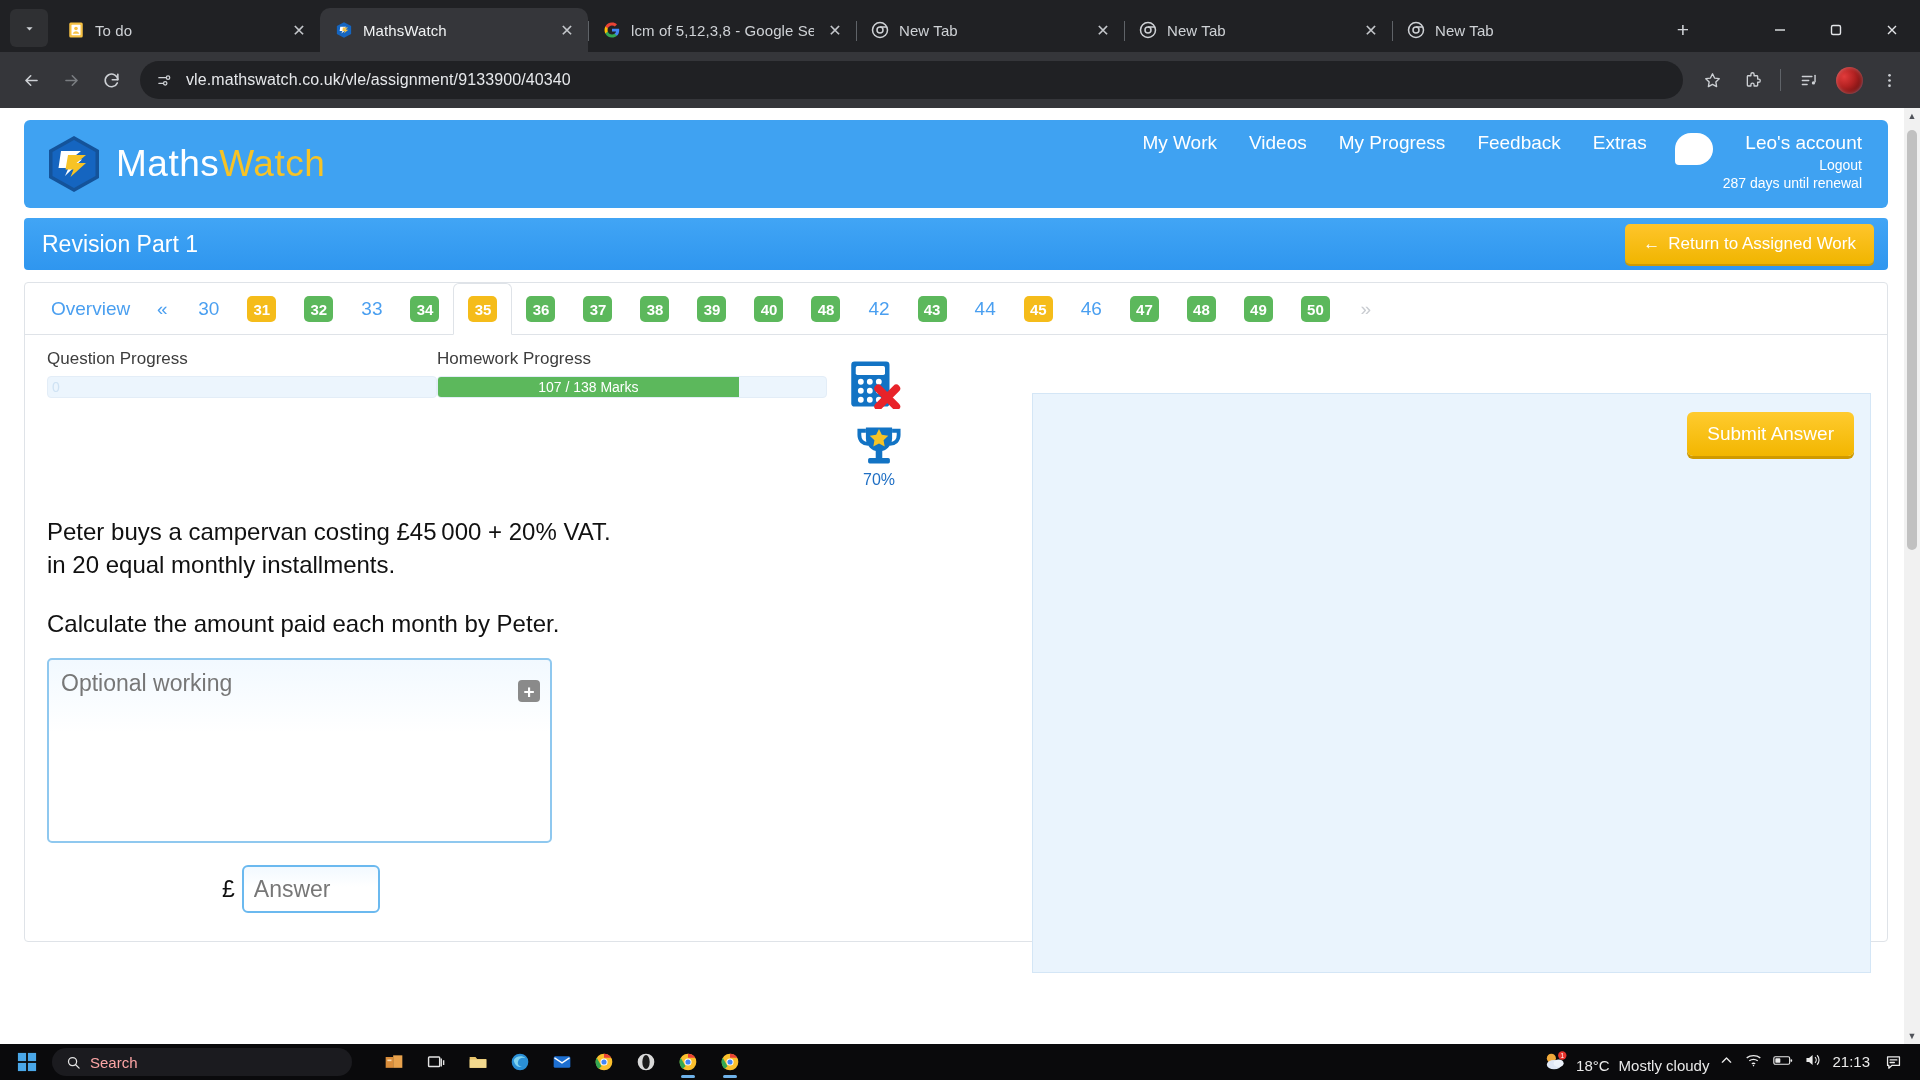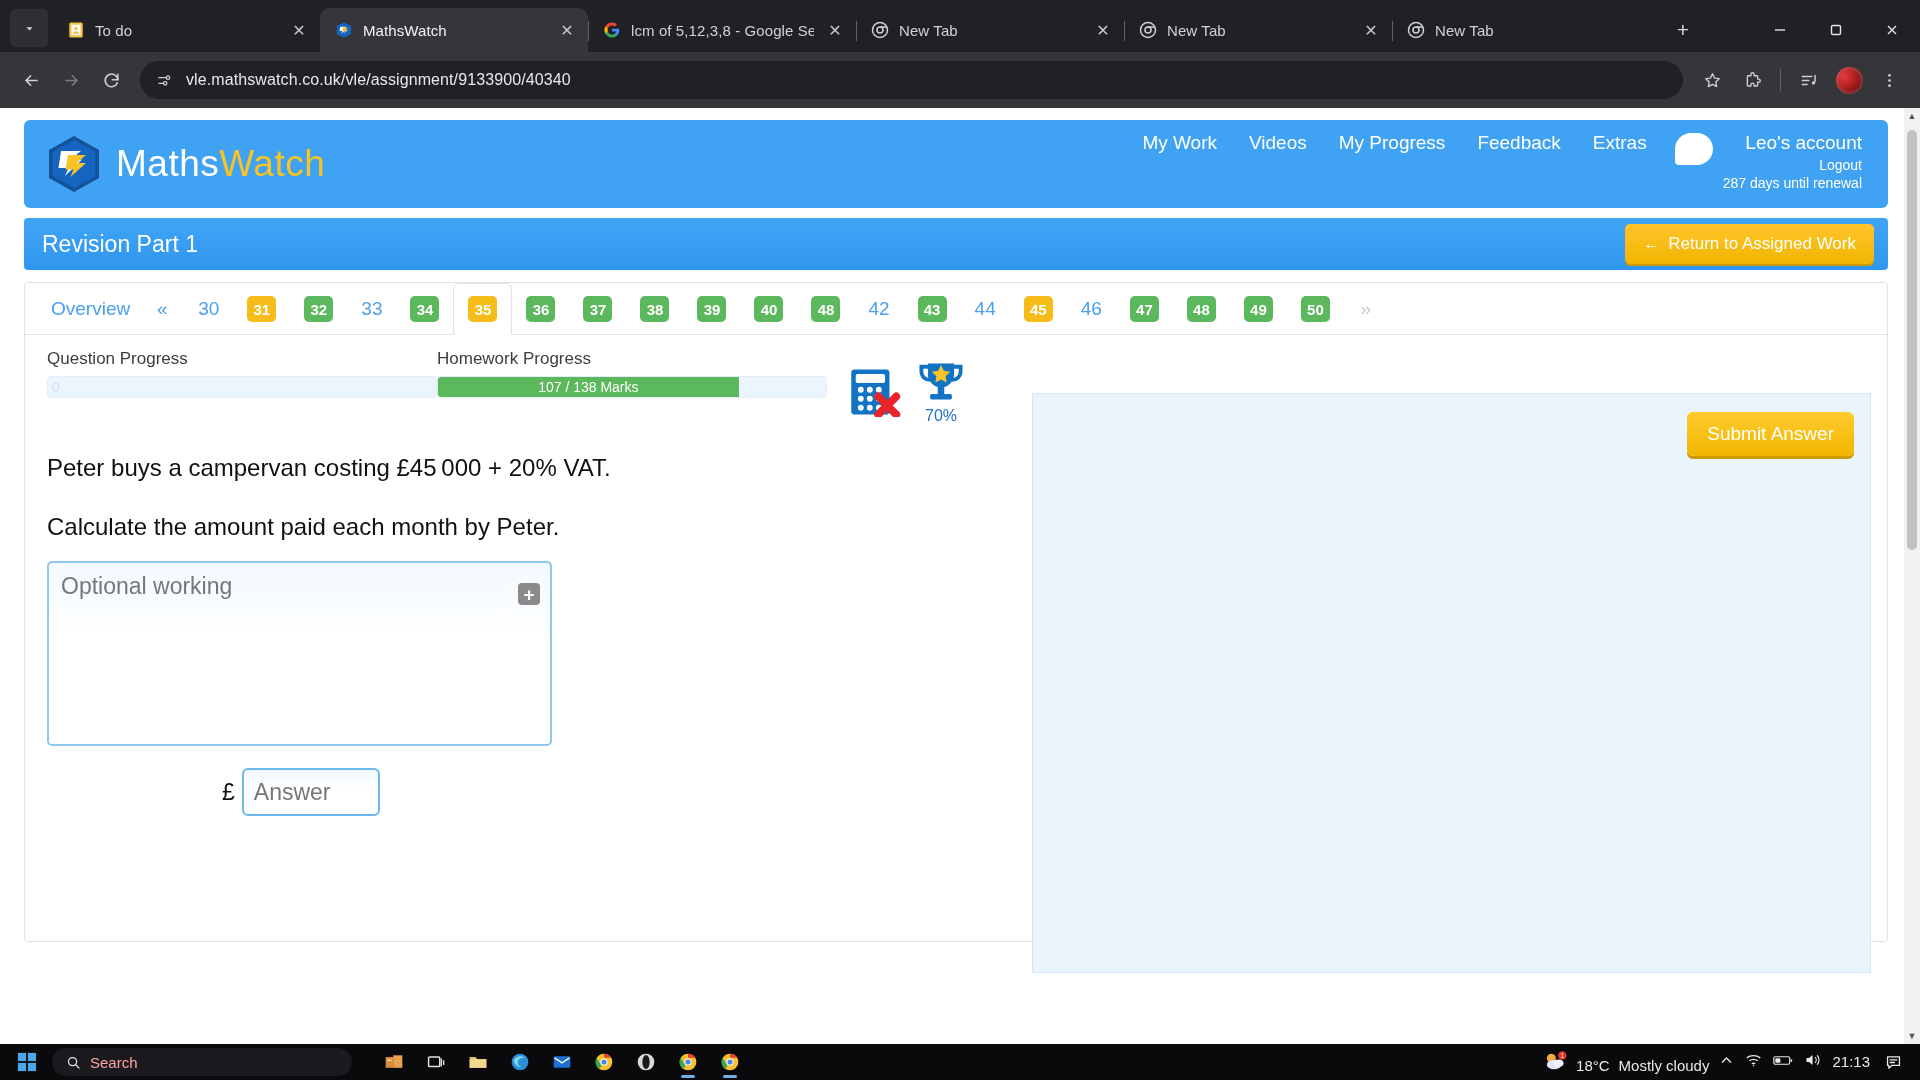--- a/index.html
+++ b/index.html
@@ -135,21 +135,21 @@
             position:relative; margin-left: 6px; margin-top: 44px; }
 
   .prog-row { display:flex; align-items:flex-start; gap: 0; }
   .prog-block { width: 390px; flex:0 0 auto; }
   .prog-label { font-size: 17px; color:#3d3d3d; margin-bottom: 7px; }
   .prog-track { height: 22px; border-radius: 4px; background:#ecf5fd; border:1px solid #e3edf7; position:relative; overflow:hidden; }
   .prog-fill { height:100%; background:#5cb85c; display:flex; align-items:center; justify-content:center;
                color:#fff; font-size:14px; white-space:nowrap; }
   .prog-zero { position:absolute; left:4px; top:2px; font-size:14px; color:#cfe2f3; }
 
-  .icons-block { display:flex; align-items:center; gap: 14px; padding-left: 22px; padding-top: 10px; }
+  .icons-block { display:flex; align-items:flex-end; gap: 14px; padding-left: 22px; padding-top: 10px; flex-direction: column; }
   .ic { display:flex; flex-direction:column; align-items:center; gap:2px; }
   .ic .pct { font-size: 16px; color:#1f6fc4; }
 
   .qtext { margin-top: 26px; font-size: 24px; line-height: 1.38; color:#111; }
   .qtext p { margin: 0; }
   .qtext .gap { height: 26px; }
 
   .working {
     margin-top: 18px; width: 505px; height: 185px; border: 2px solid #8fc8ef; border-radius: 5px;
     background: linear-gradient(#f2f9ff, #ffffff 40%); position: relative;
@@ -535,20 +535,21 @@
                     <rect x="12" y="32" width="20" height="5" rx="1.5" fill="#1273c4"></rect>
                     <path d="M22 5.5l2.6 5.3 5.9.8-4.3 4.1 1 5.8-5.2-2.7-5.2 2.7 1-5.8L13.5 11.6l5.9-.8z" fill="#f7c325"></path>
                   </svg>
                   <span class="pct">70%</span>
                 </div>
               </div>
             </div>
 
             <div class="qtext">
               <p>Peter buys a campervan costing £45 000 + 20% VAT.</p>
+              <p>in 20 equal monthly installments.</p>
               <div class="gap"></div>
               <p>Calculate the amount paid each month by Peter.</p>
             </div>
 
             <div class="working">
               <span class="ph">Optional working</span>
               <span class="plus">+</span>
             </div>
 
             <div class="answer-row">

